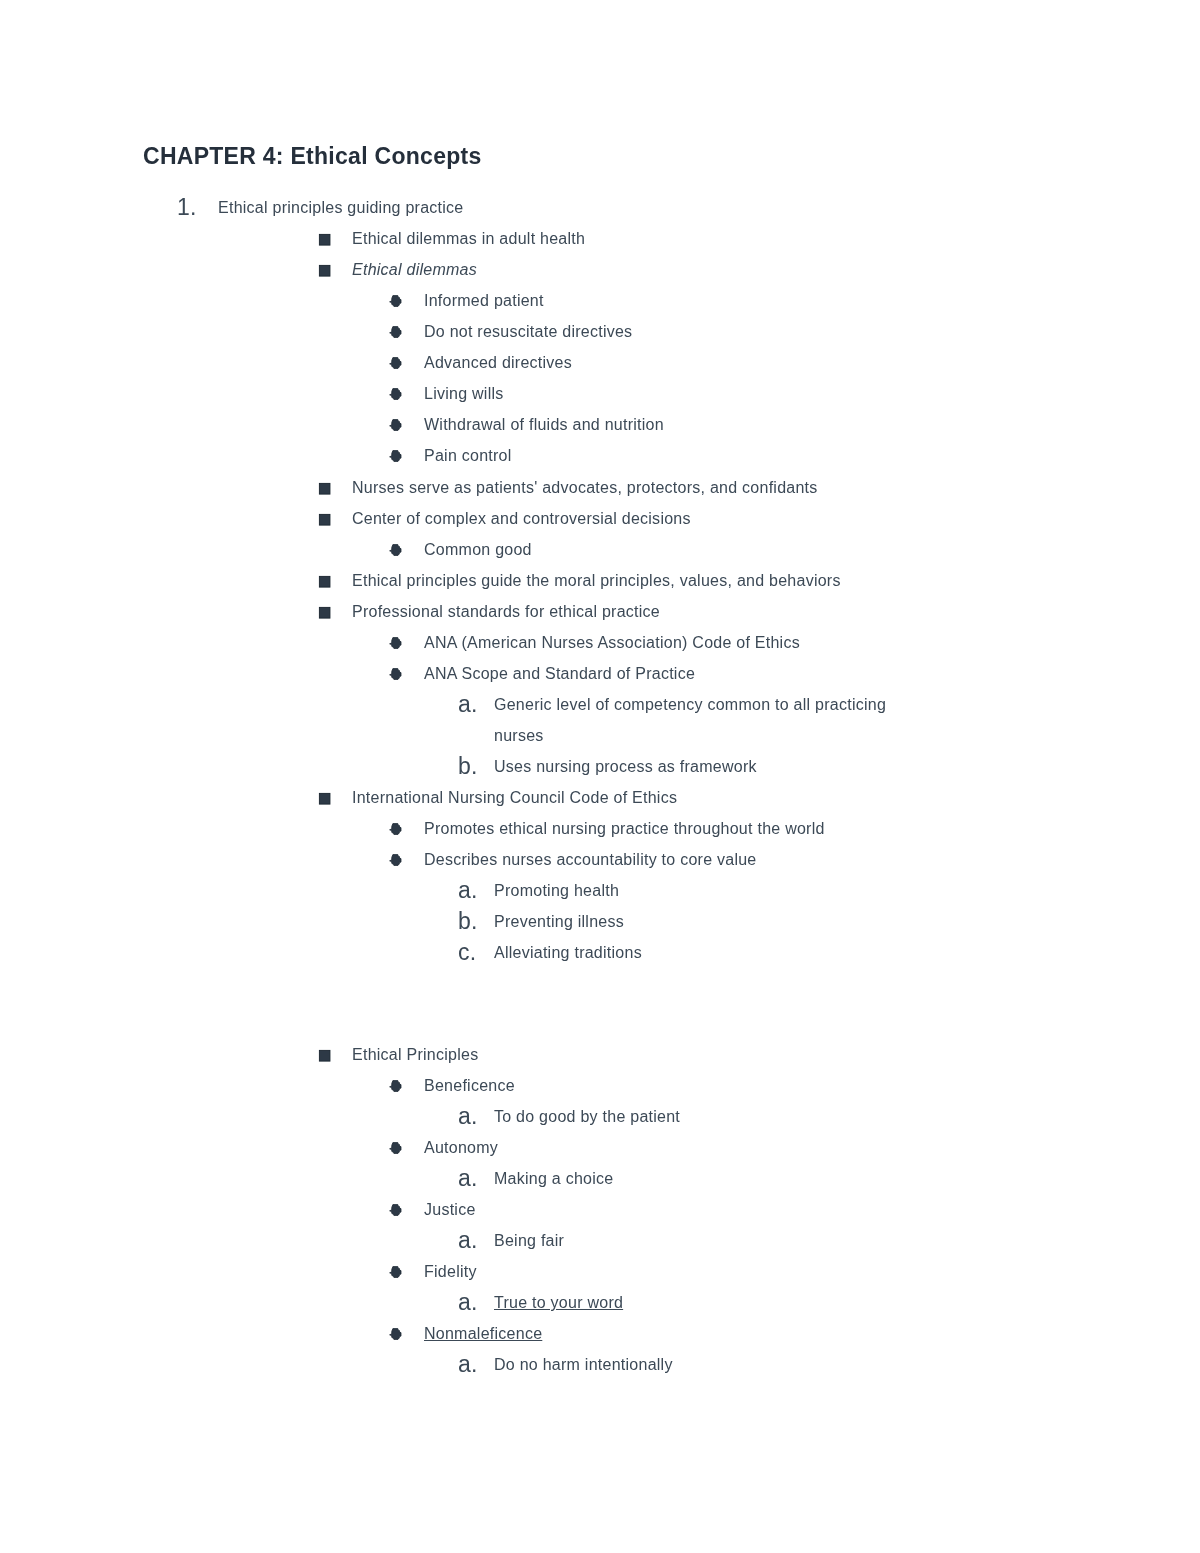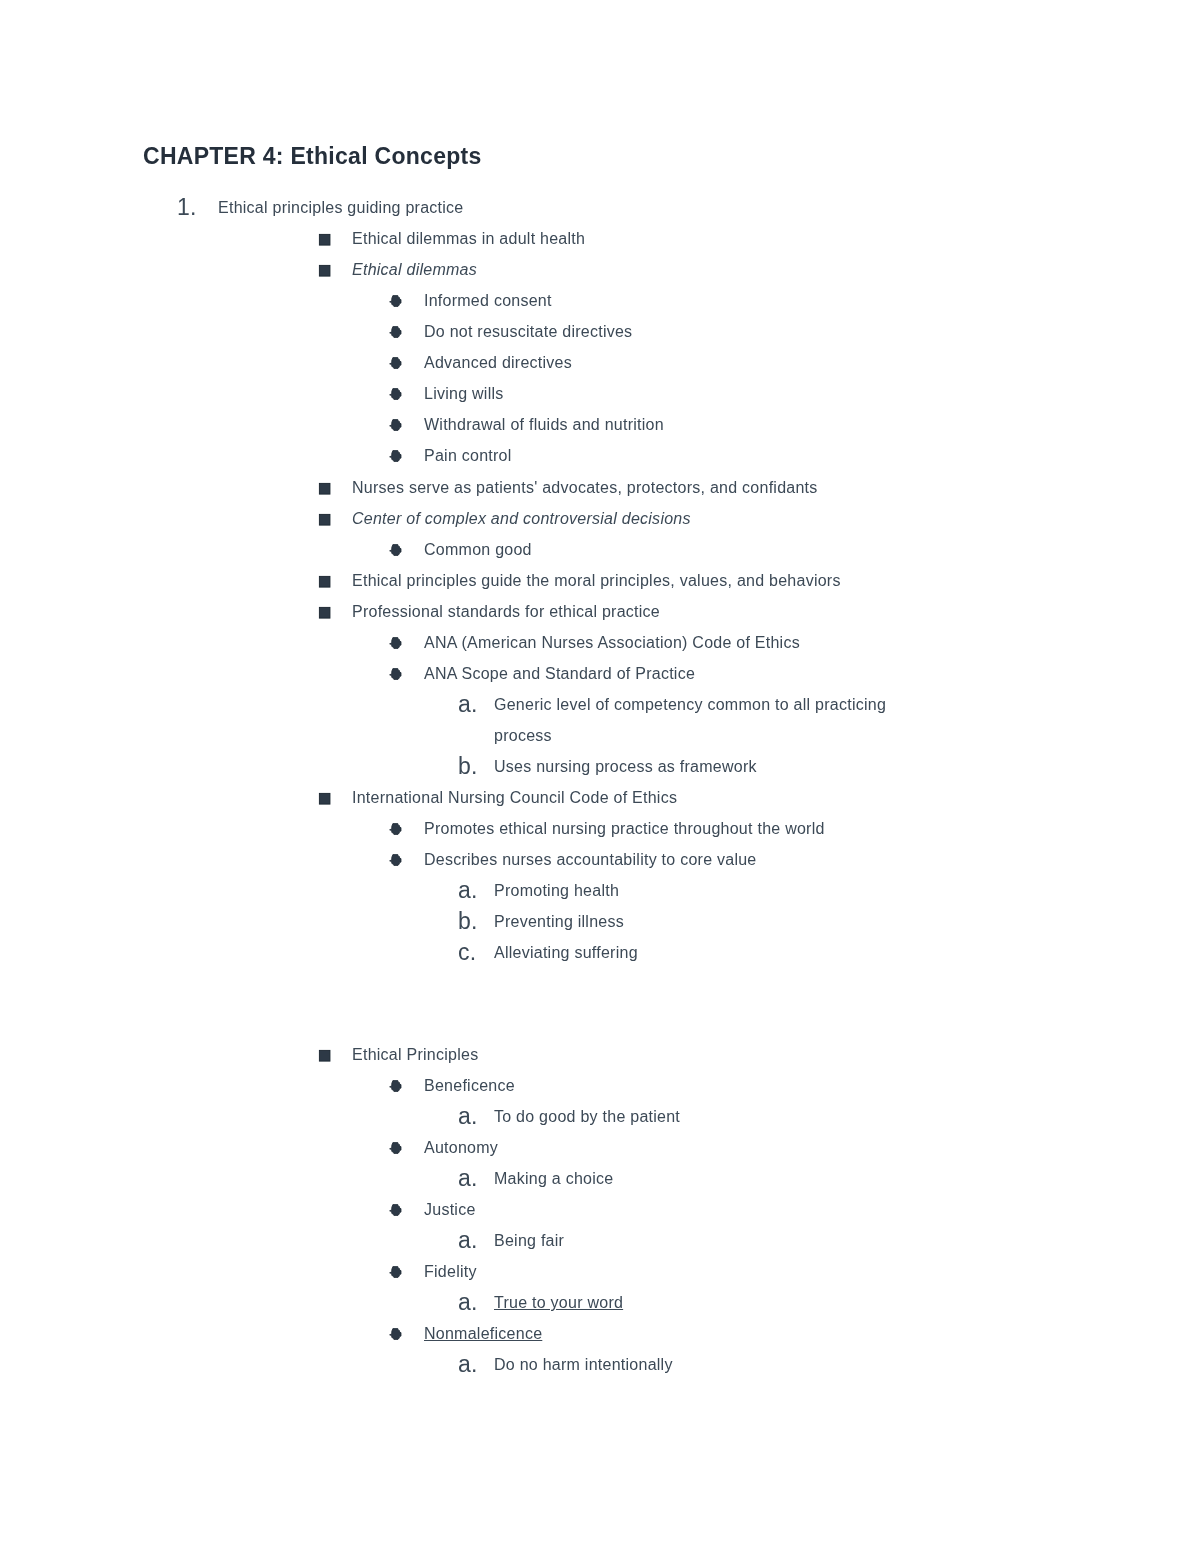--- a/index.html
+++ b/index.html
@@ -54,21 +54,21 @@
           </svg>
         </span>
         <span class="txt" style="left: 352px; white-space: nowrap; font-style: italic;">Ethical dilemmas</span>
       </div>
       <div class="row" style="left: 0px; top: 285.168px;">
         <span class="dot" style="left: 389px; top: 10px;">
           <svg viewBox="0 0 13 13">
             <path fill="#2d3946" stroke="#1d2833" stroke-width="0.8" d="M3.9 0.6 L8.8 0.6 L9.0 1.9 L10.4 2.5 L10.5 4.1 L12.0 4.6 L12.0 8.1 L10.6 8.5 L10.2 10.0 L9.0 11.4 L4.9 11.4 L4.2 10.1 L2.8 9.4 L2.7 7.7 L0.6 6.8 L2.7 5.9 L2.8 3.3 Z"></path>
           </svg>
         </span>
-        <span class="txt" style="left: 424px; white-space: nowrap;">Informed consent</span>
+        <span class="txt" style="left: 424px; white-space: nowrap;">Informed patient</span>
       </div>
       <div class="row" style="left: 0px; top: 316.224px;">
         <span class="dot" style="left: 389px; top: 10px;">
           <svg viewBox="0 0 13 13">
             <path fill="#2d3946" stroke="#1d2833" stroke-width="0.8" d="M3.9 0.6 L8.8 0.6 L9.0 1.9 L10.4 2.5 L10.5 4.1 L12.0 4.6 L12.0 8.1 L10.6 8.5 L10.2 10.0 L9.0 11.4 L4.9 11.4 L4.2 10.1 L2.8 9.4 L2.7 7.7 L0.6 6.8 L2.7 5.9 L2.8 3.3 Z"></path>
           </svg>
         </span>
         <span class="txt" style="left: 424px; white-space: nowrap;">Do not resuscitate directives</span>
       </div>
       <div class="row" style="left: 0px; top: 347.28px;">
@@ -110,21 +110,21 @@
           </svg>
         </span>
         <span class="txt" style="left: 352px; white-space: nowrap;">Nurses serve as patients' advocates, protectors, and confidants</span>
       </div>
       <div class="row" style="left: 0px; top: 502.56px;">
         <span class="sq" style="left: 317px; top: 9px;">
           <svg viewBox="0 0 14 14">
             <rect x="2.4" y="2.4" width="10.55" height="10.7" fill="#2d3946" stroke="#1d2833" stroke-width="0.95"></rect>
           </svg>
         </span>
-        <span class="txt" style="left: 352px; white-space: nowrap; font-style: italic;">Center of complex and controversial decisions</span>
+        <span class="txt" style="left: 352px; white-space: nowrap;">Center of complex and controversial decisions</span>
       </div>
       <div class="row" style="left: 0px; top: 533.616px;">
         <span class="dot" style="left: 389px; top: 10px;">
           <svg viewBox="0 0 13 13">
             <path fill="#2d3946" stroke="#1d2833" stroke-width="0.8" d="M3.9 0.6 L8.8 0.6 L9.0 1.9 L10.4 2.5 L10.5 4.1 L12.0 4.6 L12.0 8.1 L10.6 8.5 L10.2 10.0 L9.0 11.4 L4.9 11.4 L4.2 10.1 L2.8 9.4 L2.7 7.7 L0.6 6.8 L2.7 5.9 L2.8 3.3 Z"></path>
           </svg>
         </span>
         <span class="txt" style="left: 424px; white-space: nowrap;">Common good</span>
       </div>
       <div class="row" style="left: 0px; top: 564.672px;">
@@ -157,21 +157,21 @@
             <path fill="#2d3946" stroke="#1d2833" stroke-width="0.8" d="M3.9 0.6 L8.8 0.6 L9.0 1.9 L10.4 2.5 L10.5 4.1 L12.0 4.6 L12.0 8.1 L10.6 8.5 L10.2 10.0 L9.0 11.4 L4.9 11.4 L4.2 10.1 L2.8 9.4 L2.7 7.7 L0.6 6.8 L2.7 5.9 L2.8 3.3 Z"></path>
           </svg>
         </span>
         <span class="txt" style="left: 424px; white-space: nowrap;">ANA Scope and Standard of Practice</span>
       </div>
       <div class="row" style="left: 0px; top: 688.896px;">
         <span class="num" style="left: 458px;">a.</span>
         <span class="txt" style="left: 494px; white-space: nowrap;">Generic level of competency common to all practicing</span>
       </div>
       <div class="row" style="left: 0px; top: 719.952px;">
-        <span class="txt" style="left: 494px; white-space: nowrap;">process</span>
+        <span class="txt" style="left: 494px; white-space: nowrap;">nurses</span>
       </div>
       <div class="row" style="left: 0px; top: 751.008px;">
         <span class="num" style="left: 458px;">b.</span>
         <span class="txt" style="left: 494px; white-space: nowrap;">Uses nursing process as framework</span>
       </div>
       <div class="row" style="left: 0px; top: 782.064px;">
         <span class="sq" style="left: 317px; top: 9px;">
           <svg viewBox="0 0 14 14">
             <rect x="2.4" y="2.4" width="10.55" height="10.7" fill="#2d3946" stroke="#1d2833" stroke-width="0.95"></rect>
           </svg>
@@ -197,21 +197,21 @@
       <div class="row" style="left: 0px; top: 875.232px;">
         <span class="num" style="left: 458px;">a.</span>
         <span class="txt" style="left: 494px; white-space: nowrap;">Promoting health</span>
       </div>
       <div class="row" style="left: 0px; top: 906.288px;">
         <span class="num" style="left: 458px;">b.</span>
         <span class="txt" style="left: 494px; white-space: nowrap;">Preventing illness</span>
       </div>
       <div class="row" style="left: 0px; top: 937.344px;">
         <span class="num" style="left: 458px;">c.</span>
-        <span class="txt" style="left: 494px; white-space: nowrap;">Alleviating suffering</span>
+        <span class="txt" style="left: 494px; white-space: nowrap;">Alleviating traditions</span>
       </div>
       <div class="row" style="left: 0px; top: 1038.88px;">
         <span class="sq" style="left: 317px; top: 9px;">
           <svg viewBox="0 0 14 14">
             <rect x="2.4" y="2.4" width="10.55" height="10.7" fill="#2d3946" stroke="#1d2833" stroke-width="0.95"></rect>
           </svg>
         </span>
         <span class="txt" style="left: 352px; white-space: nowrap;">Ethical Principles</span>
       </div>
       <div class="row" style="left: 0px; top: 1069.94px;">

